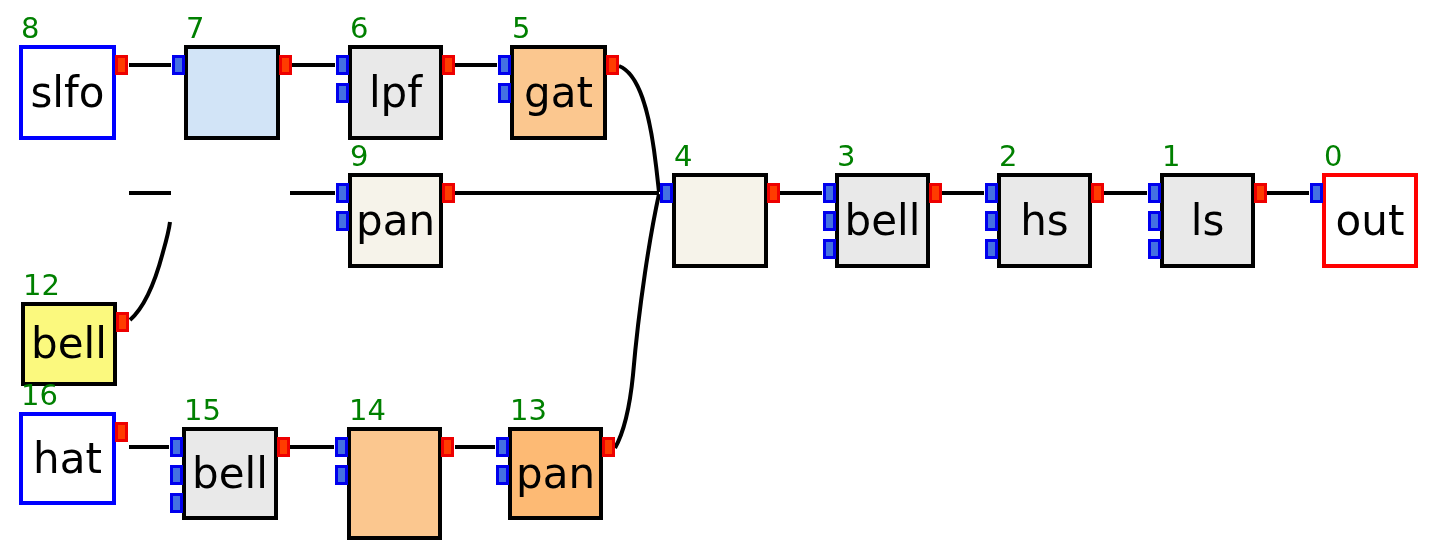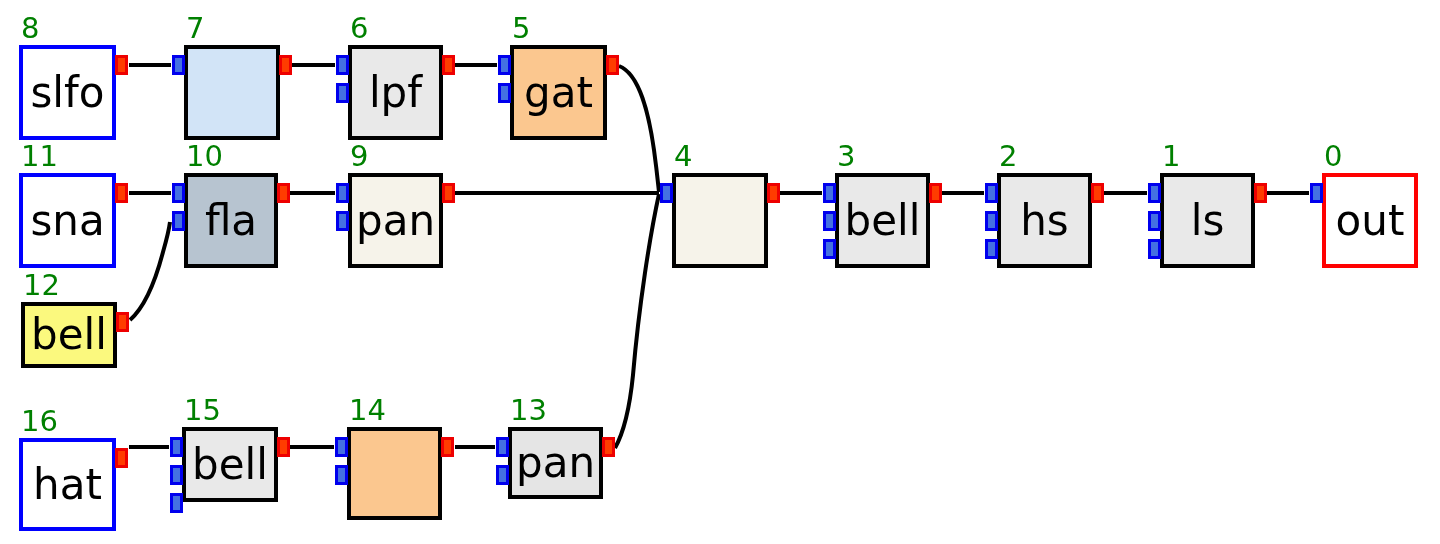--- a/index.html
+++ b/index.html
@@ -71,33 +71,21 @@
   </div>
 
   <div class="node" style="left:510px;top:45px;width:97px;height:95px;background:#fbc78f">
     <span class="num">5</span>
     <span>gat</span>
     <i class="port pin p1"></i>
     <i class="port pin p2"></i>
     <i class="port pout p1"></i>
   </div>
 
-  <div class="node" style="left:19px;top:173px;width:97px;height:95px;border-color:#0000ff;background:#ffffff">
-    <span class="num">11</span>
-    <span>sna</span>
-    <i class="port pout p1"></i>
-  </div>
 
-  <div class="node" style="left:184px;top:173px;width:94px;height:95px;background:#b7c4d0">
-    <span class="num">10</span>
-    <span>fla</span>
-    <i class="port pin p1"></i>
-    <i class="port pin p2"></i>
-    <i class="port pout p1"></i>
-  </div>
 
   <div class="node" style="left:348px;top:173px;width:95px;height:95px;background:#f6f3ea">
     <span class="num">9</span>
     <span>pan</span>
     <i class="port pin p1"></i>
     <i class="port pin p2"></i>
     <i class="port pout p1"></i>
   </div>
 
   <div class="node" style="left:672px;top:173px;width:96px;height:95px;background:#f6f3ea">
@@ -132,49 +120,49 @@
     <i class="port pin p3"></i>
     <i class="port pout p1"></i>
   </div>
 
   <div class="node" style="left:1322px;top:173px;width:96px;height:95px;border-color:#ff0000;background:#ffffff">
     <span class="num">0</span>
     <span>out</span>
     <i class="port pin p1"></i>
   </div>
 
-  <div class="node" style="left:21px;top:302px;width:96px;height:66px;background:#fbf97e">
+  <div class="node" style="left:21px;top:302px;width:96px;height:84px;background:#fbf97e">
     <span class="num">12</span>
     <span>bell</span>
     <i class="port pout p1"></i>
   </div>
 
-  <div class="node" style="left:19px;top:438px;width:97px;height:93px;border-color:#0000ff;background:#ffffff">
+  <div class="node" style="left:19px;top:412px;width:97px;height:93px;border-color:#0000ff;background:#ffffff">
     <span class="num">16</span>
     <span>hat</span>
     <i class="port pout p1"></i>
   </div>
 
-  <div class="node" style="left:182px;top:427px;width:96px;height:75px;background:#e9e9e9">
+  <div class="node" style="left:182px;top:427px;width:96px;height:93px;background:#e9e9e9">
     <span class="num">15</span>
     <span>bell</span>
     <i class="port pin p1"></i>
     <i class="port pin p2"></i>
     <i class="port pin p3"></i>
     <i class="port pout p1"></i>
   </div>
 
-  <div class="node" style="left:347px;top:427px;width:95px;height:93px;background:#fbc78f">
+  <div class="node" style="left:347px;top:427px;width:95px;height:113px;background:#fbc78f">
     <span class="num">14</span>
     <i class="port pin p1"></i>
     <i class="port pin p2"></i>
     <i class="port pout p1"></i>
   </div>
 
-  <div class="node" style="left:508px;top:427px;width:95px;height:72px;background:#e5e5e5">
+  <div class="node" style="left:508px;top:427px;width:95px;height:93px;background:#fdba74">
     <span class="num">13</span>
     <span>pan</span>
     <i class="port pin p1"></i>
     <i class="port pin p2"></i>
     <i class="port pout p1"></i>
   </div>
 
 </div>
 
 </body></html>

